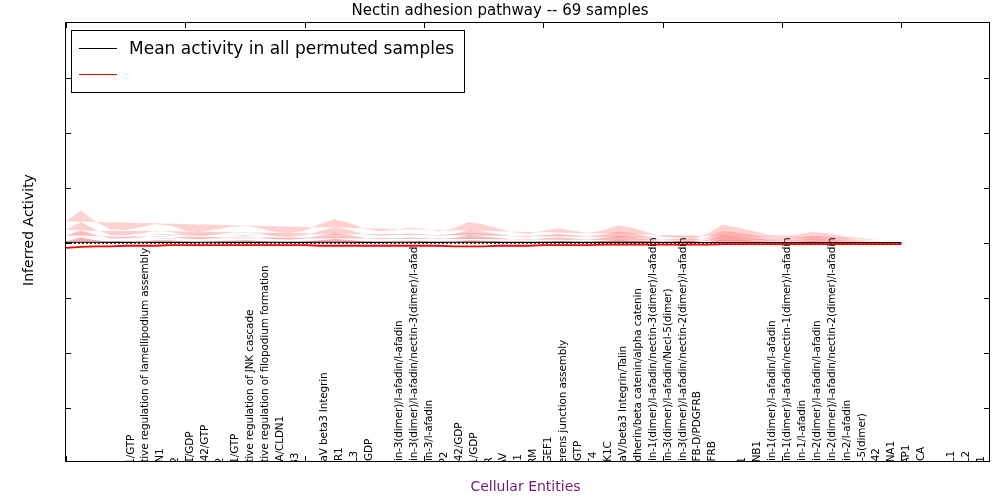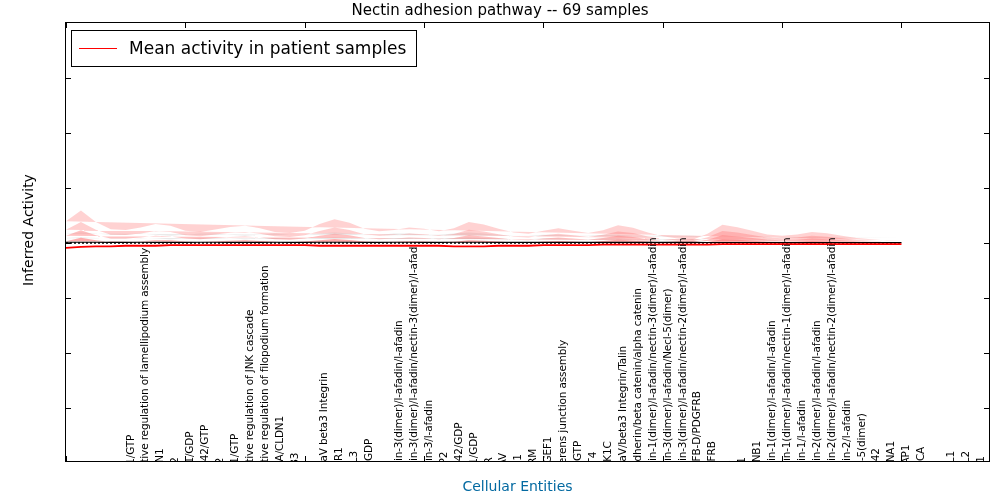--- a/index.html
+++ b/index.html
@@ -58,26 +58,26 @@
     height: 0;
     border-top: 1.2px solid #000000;
   }
   .ytick-mark.right {
     left: auto;
     right: 0px;
   }
   
   #xlabel {
     position: absolute;
-    left: 55px;
+    left: 63px;
     top: 478px;
     width: 925px;
     text-align: center;
     font-size: 14px;
-    color: #0369a1;
+    color: #701a75;
   }
   .xtick-mark {
     position: absolute;
     top: 0px;
     width: 0;
     height: 5px;
     border-left: 1.2px solid #000000;
   }
   .xtick-mark.bottom {
     top: auto;
@@ -249,20 +249,23 @@
         <div class="xtl" style="left: 779.306px;">IQGAP1</div>
         <div class="xtl" style="left: 794.226px;">PIK3CA</div>
         <div class="xtl" style="left: 824.065px;">PVRL1</div>
         <div class="xtl" style="left: 838.984px;">PVRL2</div>
         <div class="xtl" style="left: 853.903px;">RAC1</div>
         <div class="xtl" style="left: 868.823px;">RAP1A</div>
       </div>
 
     <div id="legend">
       <div class="legend-row">
+        <span class="legend-swatch" style="border-top: 1.6px solid rgb(0, 0, 0);"></span>
+        <span class="legend-text">Mean activity in all permuted samples</span>
+      </div>
+      <div class="legend-row">
         <span class="legend-swatch" style="border-top: 1.6px solid rgb(255, 0, 0);"></span>
-        <span class="legend-text">Mean activity in patient samples</span>
       </div>
     </div>
   </div>
 
   <div id="xlabel">Cellular Entities</div>
 </div>
 
 </body></html>

